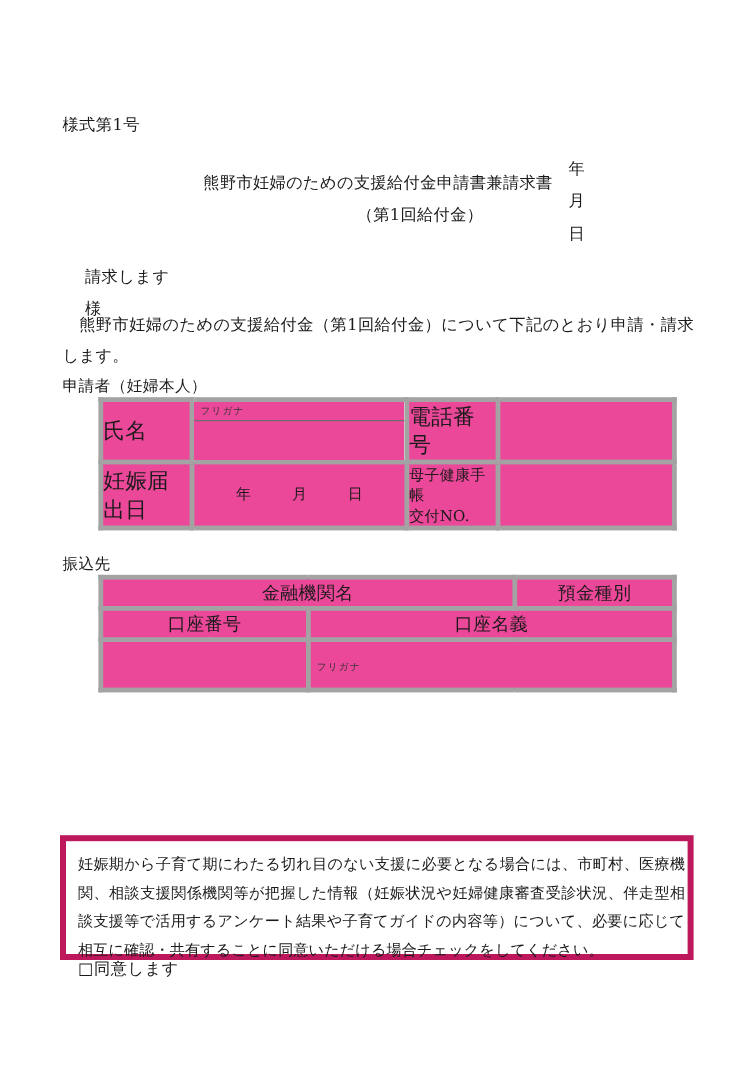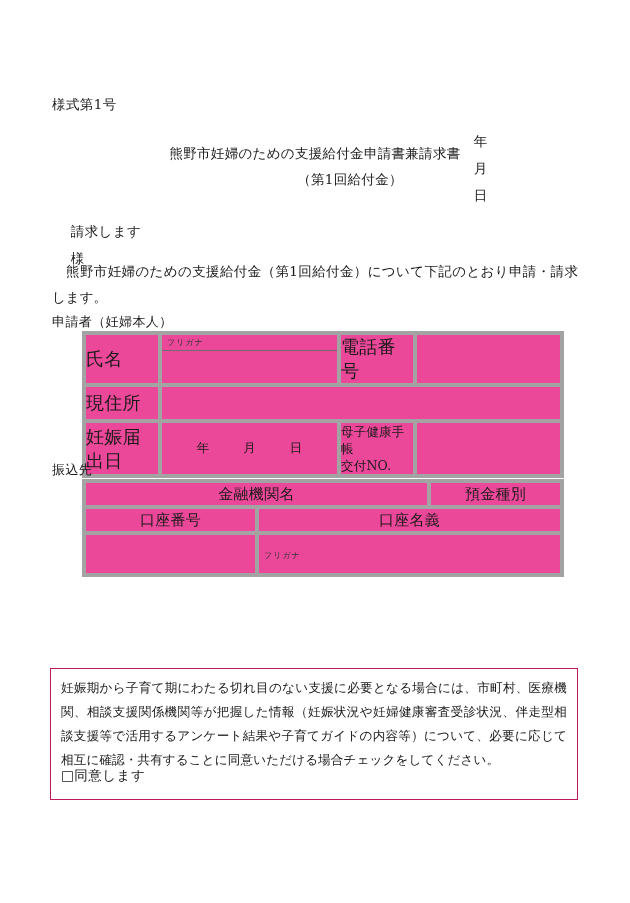--- a/index.html
+++ b/index.html
@@ -164,24 +164,24 @@
     position: absolute;
     right: 8px; top: 5px;
     font-size: 8.5px;
     line-height: 15px;
     text-align: left;
     letter-spacing: 0.5px;
   }
 
   
   #consent-box {
-    left: 50px; top: 668px;
+    left: 50px; top: 696px;
     width: 528px;
-    height: 132px;
-    border: 1px solid #be185d;
+    height: 104px;
+    border: 5px solid #be185d;
     background: #ffffff;
     box-sizing: border-box;
   }
   #consent-text {
     position: absolute;
     left: 10px; top: 7px;
     width: 506px;
     font-size: 12.6px;
     line-height: 24px;
     text-align: justify;
@@ -232,24 +232,20 @@
     <tbody>
       <tr>
         <td class="cell-label">氏名</td>
         <td class="name-cell">
           <div class="furigana-strip">フリガナ</div>
         </td>
         <td class="cell-label">電話番号</td>
         <td class="cell-blank"></td>
       </tr>
       <tr>
-        <td class="cell-label" style="height:32px">現住所</td>
-        <td class="cell-blank" colspan="3"></td>
-      </tr>
-      <tr>
         <td class="cell-label" style="height:40px">妊娠届出日</td>
         <td class="date-cell">
           <span class="dk">年</span><span class="dk">月</span><span class="dk">日</span>
         </td>
         <td class="two-line">
           <div>母子健康手帳</div>
           <div>交付NO.</div>
         </td>
         <td class="cell-blank"></td>
       </tr>

